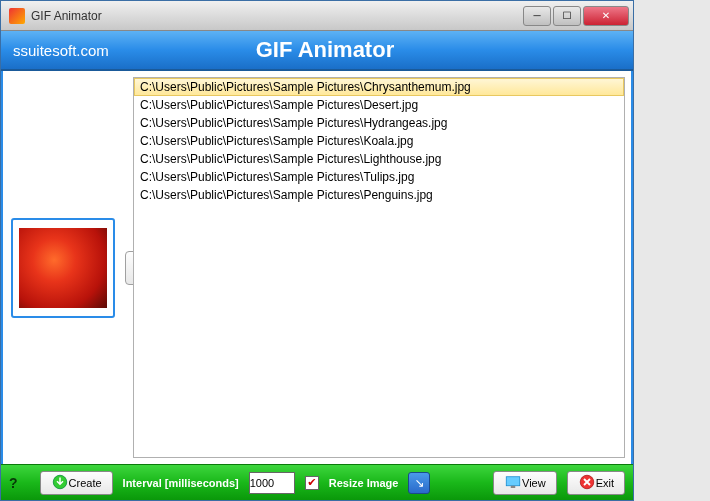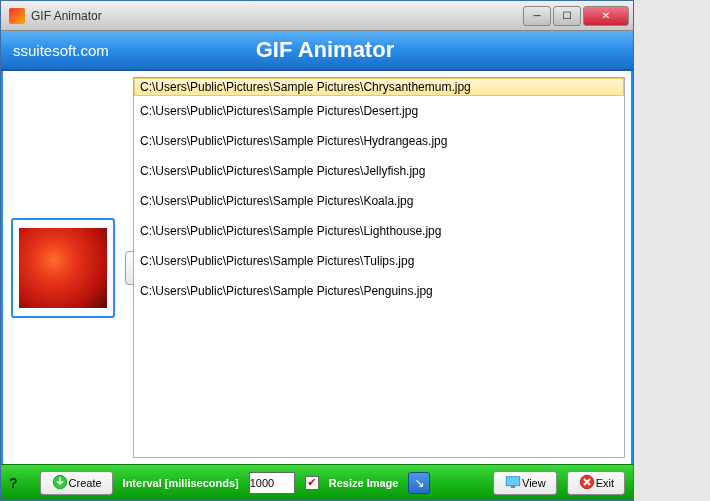--- a/index.html
+++ b/index.html
@@ -23,21 +23,21 @@
 .main { flex: 1; display: flex; background: #fff; border: 2px solid #2a8ce8; border-top: none; border-bottom: none; }
 
 .sidebar { width: 130px; padding: 8px; display: flex; align-items: center; gap: 10px; }
 .preview-box { width: 108px; height: 100px; border: 2px solid #2a8ce8; border-radius: 3px; background: #fff; padding: 6px; display: flex; align-items: center; justify-content: center; }
 .preview-img { width: 88px; height: 80px; background: radial-gradient(circle at 40% 40%, #ff6b2b 0%, #e8341a 30%, #b8120a 70%, #5a0a05 100%); }
 .side-btn { width: 94px; height: 34px; background: linear-gradient(to bottom, #fdfdfd, #e8e8e8); border: 1px solid #a0a0a0; border-radius: 4px; display: flex; align-items: center; font-size: 11px; cursor: pointer; padding: 0 8px; gap: 8px; }
 .btn-icon { width: 20px; height: 20px; display: inline-flex; align-items: center; justify-content: center; }
 .btn-label { flex: 1; text-align: center; }
 
 .filelist { flex: 1; border: 1px solid #b0b0b0; margin: 6px 6px 6px 0; background: #fff; overflow: auto; font-size: 12px; }
-.file-row { padding: 8px 6px; cursor: pointer; white-space: nowrap; }
+.file-row { padding: 2px 6px; cursor: pointer; white-space: nowrap; }
 .file-row.selected { background: linear-gradient(to bottom, #fff6d5, #ffe89a); border: 1px solid #e8c860; padding: 1px 5px; }
 
 .footer { height: 36px; background: linear-gradient(to bottom, #3dd63d 0%, #1ab81a 50%, #0a980a 100%); display: flex; align-items: center; padding: 0 8px; gap: 10px; border-top: 1px solid #0a7a0a; }
 .help-icon { font-size: 14px; font-weight: bold; color: #083808; margin-right: 12px; cursor: pointer; }
 .foot-btn { height: 24px; background: linear-gradient(to bottom, #fdfdfd, #e8e8e8); border: 1px solid #888; border-radius: 3px; display: flex; align-items: center; font-size: 11px; cursor: pointer; padding: 0 10px; gap: 0; }
 .foot-label { font-size: 11px; color: #fff; font-weight: bold; }
 .interval-input { width: 46px; height: 22px; background: #fff; border: 1px solid #666; font-size: 11px; }
 .checkbox { width: 14px; height: 14px; background: #fff; border: 1px solid #666; display: inline-flex; align-items: center; justify-content: center; font-size: 11px; color: #c00; cursor: pointer; }
 .resize-picker { width: 22px; height: 22px; background: linear-gradient(to bottom, #4a9aea, #2a6aca); border: 1px solid #1a4a8a; border-radius: 3px; display: flex; align-items: center; justify-content: center; color: #fff; font-size: 12px; cursor: pointer; }
 .spacer { flex: 1; }
@@ -122,21 +122,20 @@
             </svg>
         </span>
         <span class="btn-label">Remove</span>
       </button>
     </div>
 
     <div class="filelist" id="filelist">
         <div class="file-row selected">C:\Users\Public\Pictures\Sample Pictures\Chrysanthemum.jpg</div>
         <div class="file-row">C:\Users\Public\Pictures\Sample Pictures\Desert.jpg</div>
         <div class="file-row">C:\Users\Public\Pictures\Sample Pictures\Hydrangeas.jpg</div>
-        <div class="file-row">C:\Users\Public\Pictures\Sample Pictures\Jellyfish.jpg</div>
         <div class="file-row">C:\Users\Public\Pictures\Sample Pictures\Koala.jpg</div>
         <div class="file-row">C:\Users\Public\Pictures\Sample Pictures\Lighthouse.jpg</div>
         <div class="file-row">C:\Users\Public\Pictures\Sample Pictures\Tulips.jpg</div>
         <div class="file-row">C:\Users\Public\Pictures\Sample Pictures\Penguins.jpg</div>
       </div>
   </div>
 
   <div class="footer">
     <span class="help-icon">?</span>
 

